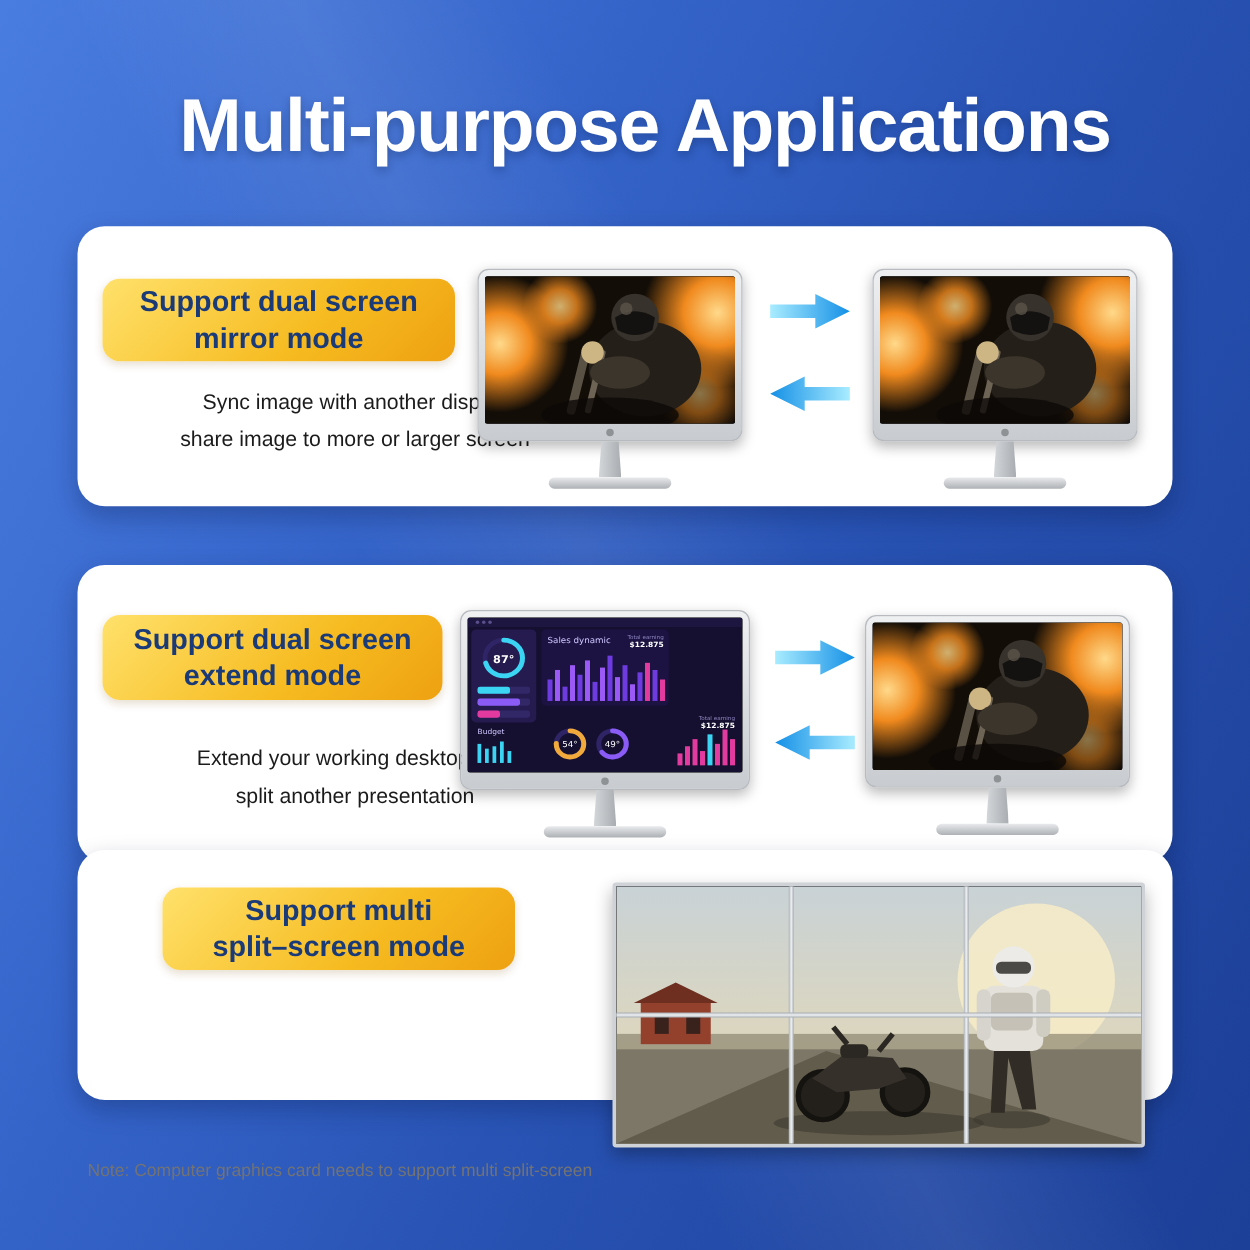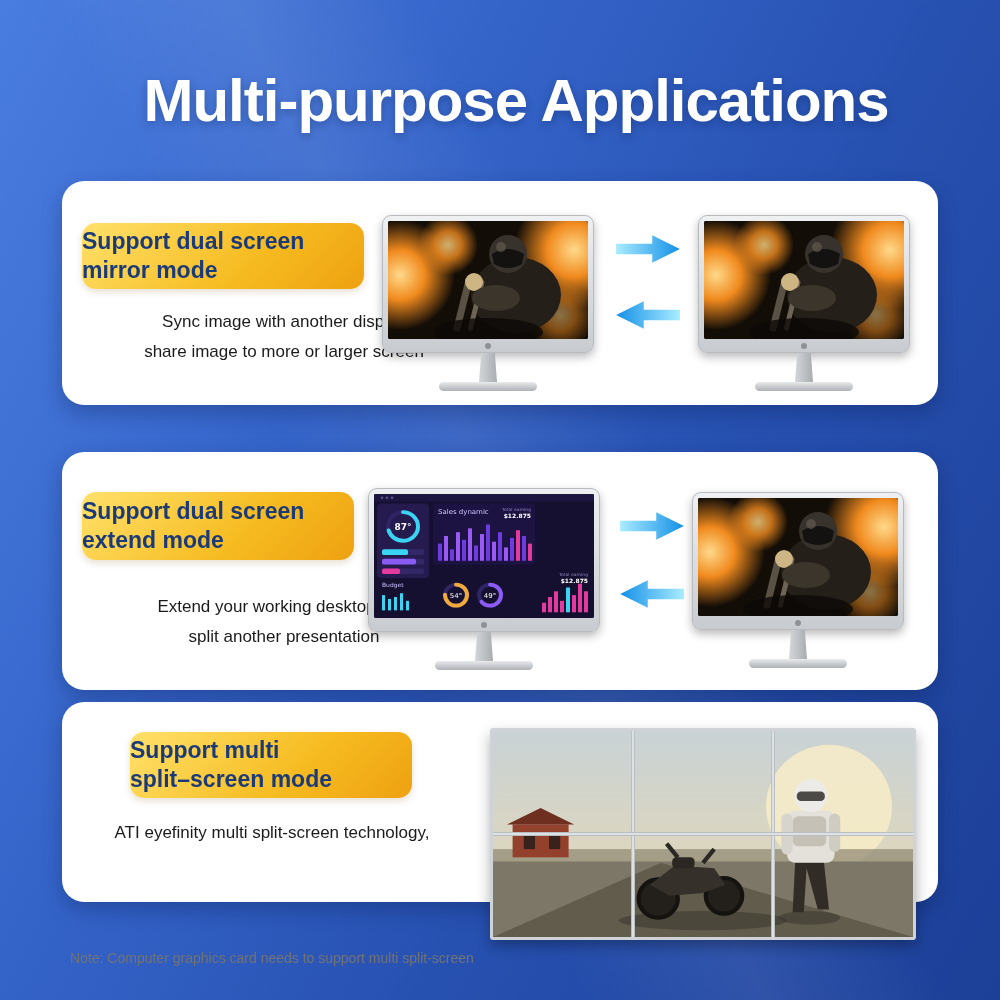--- a/index.html
+++ b/index.html
@@ -8,24 +8,24 @@
     background:linear-gradient(118deg,#4a7de0 0%,#3463c8 35%,#2751b1 62%,#1c3f97 100%);}
   .page::before{content:"";position:absolute;inset:0;
     background:linear-gradient(62deg,transparent 38%,rgba(255,255,255,.07) 50%,transparent 62%);}
   .title{position:absolute;top:50px;left:0;width:1000px;margin:16px;text-align:center;
     font-size:60px;font-weight:800;color:#ffffff;letter-spacing:-1px;
     text-shadow:0 3px 8px rgba(5,25,70,.3);}
   .card{position:absolute;left:62px;width:876px;background:#ffffff;border-radius:22px;
     box-shadow:0 8px 20px rgba(8,22,66,.28);}
   #card1{top:181px;height:224px;}
   #card2{top:452px;height:238px;}
-  #card3{top:702px;height:200px;}
+  #card3{top:680px;height:200px;}
   .badge{position:absolute;border-radius:14px;
     background:linear-gradient(135deg,#ffe16b 0%,#f6bb20 60%,#eea111 100%);
-    display:flex;flex-direction:column;justify-content:center;align-items:flex-start;
+    display:flex;flex-direction:column;justify-content:center;align-items:center;
     font-weight:700;font-size:23px;color:#1b3a78;line-height:29px;
     box-shadow:0 3px 7px rgba(120,80,0,.18);}
   #badge1{left:20px;top:42px;width:282px;height:66px;}
   #badge2{left:20px;top:40px;width:272px;height:68px;}
   #badge3{left:68px;top:30px;width:282px;height:66px;}
   .desc{position:absolute;text-align:center;font-size:17px;color:#1b1b1b;line-height:30px;}
   .desc span{display:block;}
   #desc1{left:0;top:126px;width:444px;}
   #desc2{left:0;top:140px;width:444px;}
   #desc3{left:0;top:116px;width:420px;}
@@ -280,21 +280,20 @@
       <div class="m-base"></div>
     </div>
   </div>
 
   <div class="card" id="card3">
     <div class="badge" id="badge3">
       <span>Support multi</span>
       <span>split–screen mode</span>
     </div>
     <div class="desc" id="desc3">
-      <span>ATI eyefinity multi split-screen technology,</span>
     </div>
     <div class="note">Note: Computer graphics card needs to support multi split-screen</div>
 
     <div class="wall">
       <svg>
           <use href="#scene-wall"></use>
         </svg>
       <div class="vline" style="left:138px;"></div>
       <div class="vline" style="left:278px;"></div>
       <div class="hline" style="top:101px;"></div>

